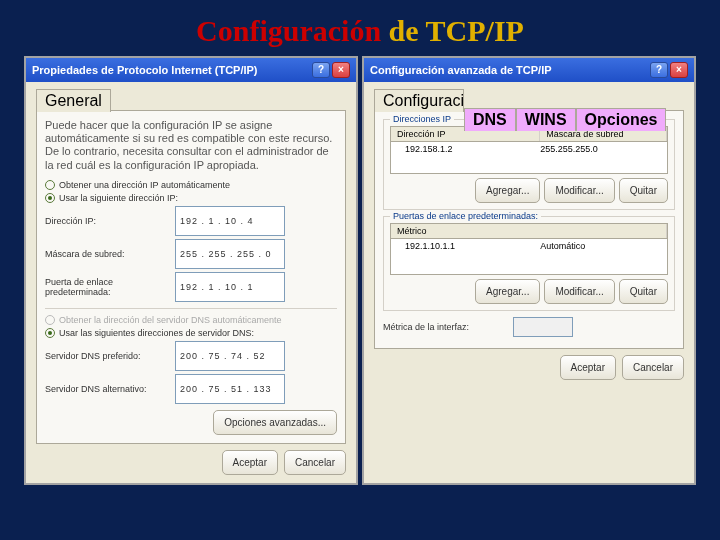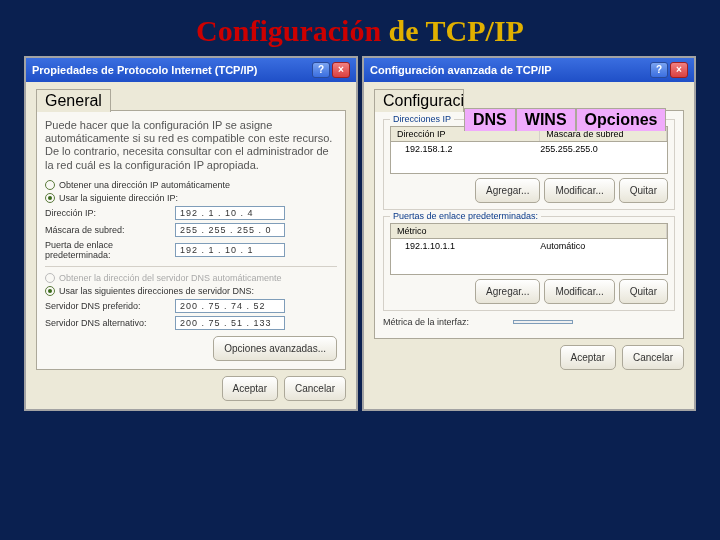--- a/index.html
+++ b/index.html
@@ -104,21 +104,21 @@
     content:"";
     position:absolute;
     left:2px; top:2px; width:4px; height:4px;
     background:#3a6a1a; border-radius:50%;
   }
   .radio.disabled { border-color:#bbb; }
   .field-row .lbl { width: 130px; color:#333;}
   .ip-input {
     background:#fff;
     border:1px solid #7f9db9;
-    padding:1px 4px;
+    padding:9px 4px;
     font-size:9px;
     width: 110px;
     text-align:left;
     letter-spacing: 1px;
   }
   .ip-input.disabled { background:#f0f0f0; color:#aaa;}
   .sep { height:1px; background:#d4d0c8; margin:6px 0;}
   .btn {
     background: linear-gradient(#fff,#e8e5d8);
     border:1px solid #aca899;

